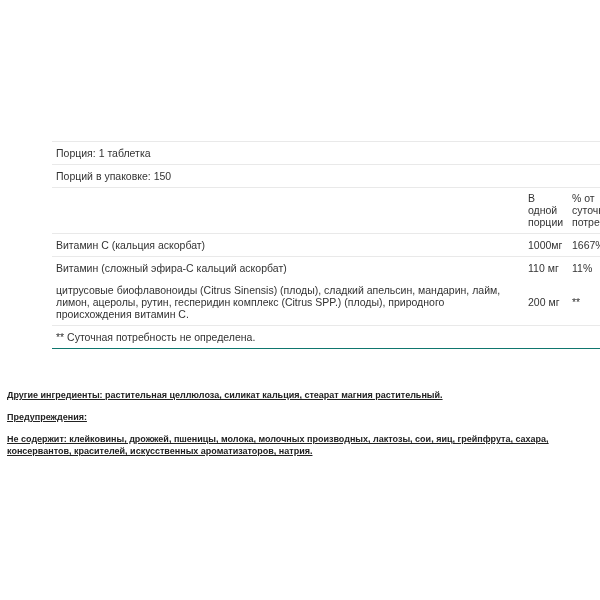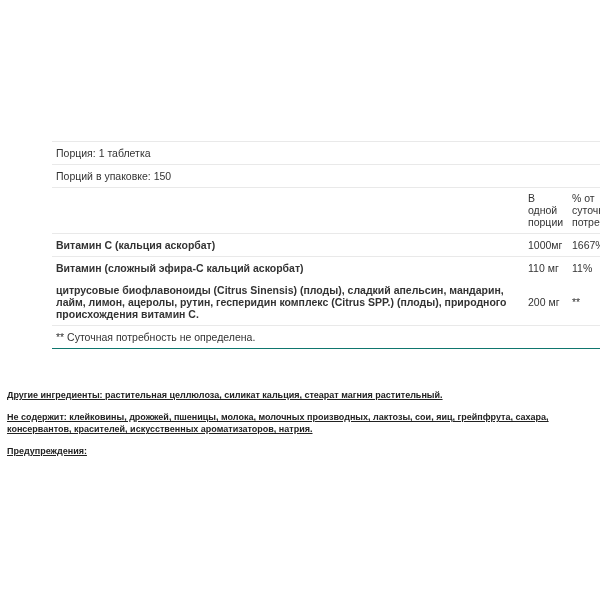--- a/index.html
+++ b/index.html
@@ -25,21 +25,21 @@
       line-height: 12px;
       margin-left: 45px;
     }
     .facts td {
       padding: 5px 4px 5px 4px;
       border-top: 1px solid #e9e9e9;
       vertical-align: middle;
     }
     .facts tr.no-top td { border-top: none; }
     .facts tr.last td { border-bottom: 1px solid #0f766e; }
-    .facts td.name { width: 464px; font-weight: bold; }
+    .facts td.name { width: 464px; }
     .facts td.amount { width: 36px; }
     .facts td.dv { }
     .facts tr.header td { vertical-align: top; padding-top: 4px; padding-bottom: 5px; }
     .notes {
       position: absolute;
       left: 7px;
       top: 389px;
       width: 586px;
       font-size: 9px;
       font-weight: bold;
@@ -81,15 +81,15 @@
     <td class="dv">**</td>
   </tr>
   <tr class="last">
     <td colspan="3">** Суточная потребность не определена.</td>
   </tr>
 </tbody>
   </table>
 
 <div class="notes">
   <p>Другие ингредиенты: растительная целлюлоза, силикат кальция, стеарат магния растительный.</p>
+  <p>Предупреждения:</p>
   <p>Не содержит: клейковины, дрожжей, пшеницы, молока, молочных производных, лактозы, сои,  яиц, грейпфрута, сахара, консервантов, красителей,  искусственных ароматизаторов, натрия.</p>
-  <p>Предупреждения:</p>
 </div>
 
 </body></html>

